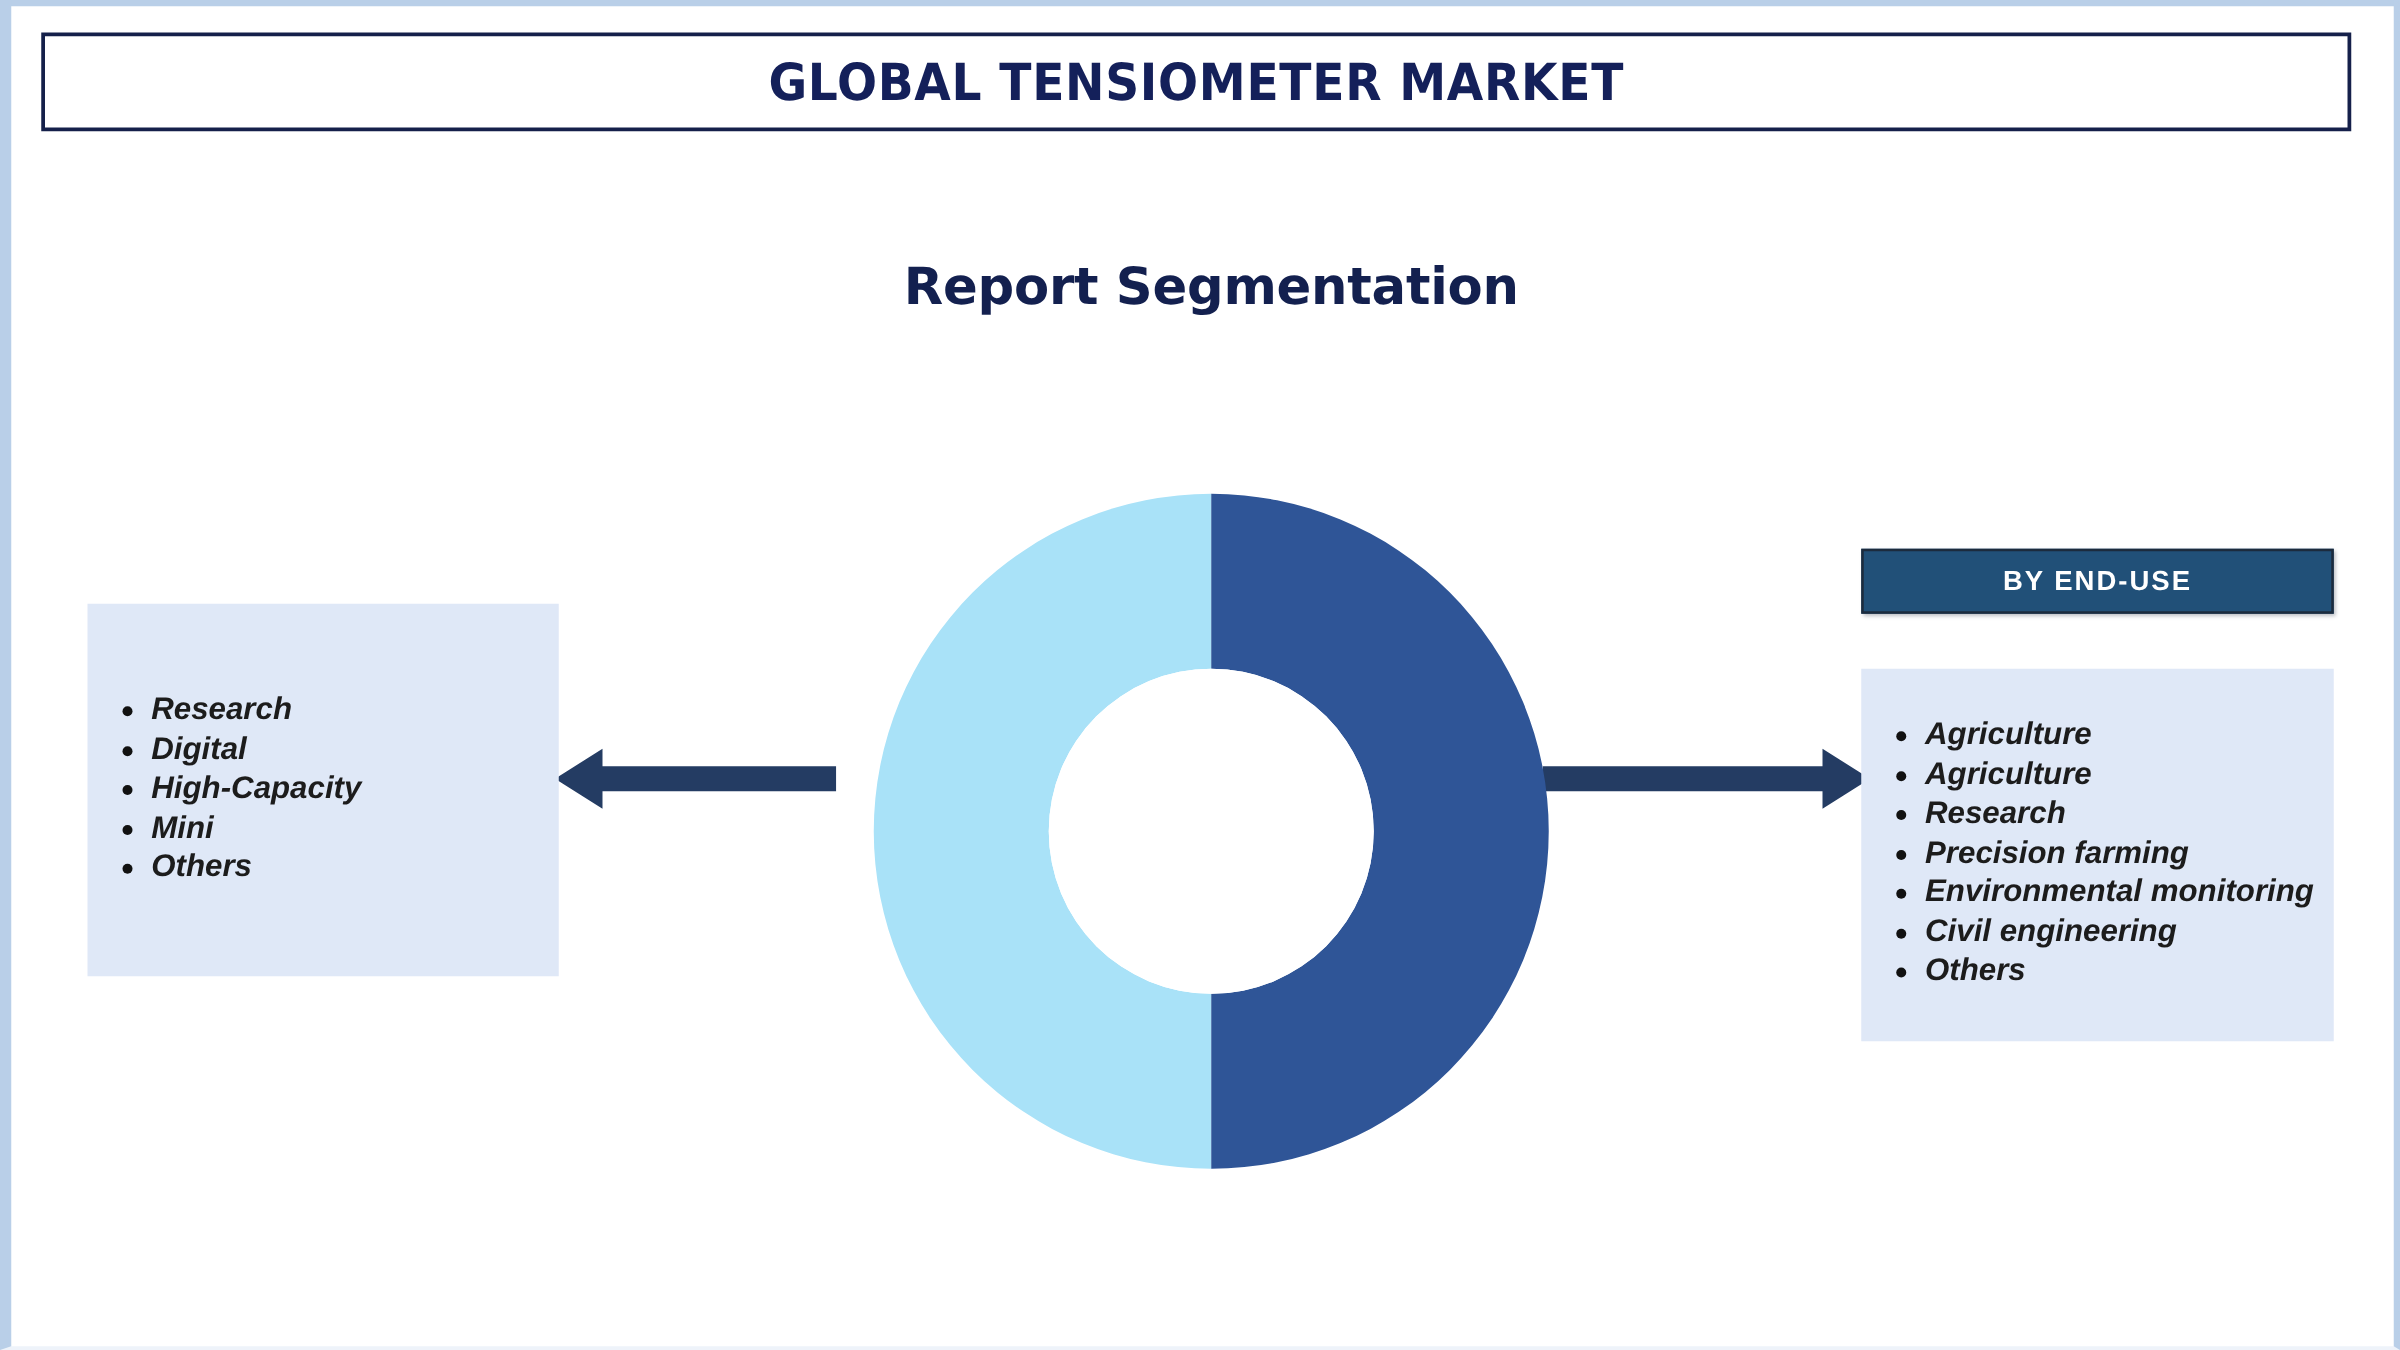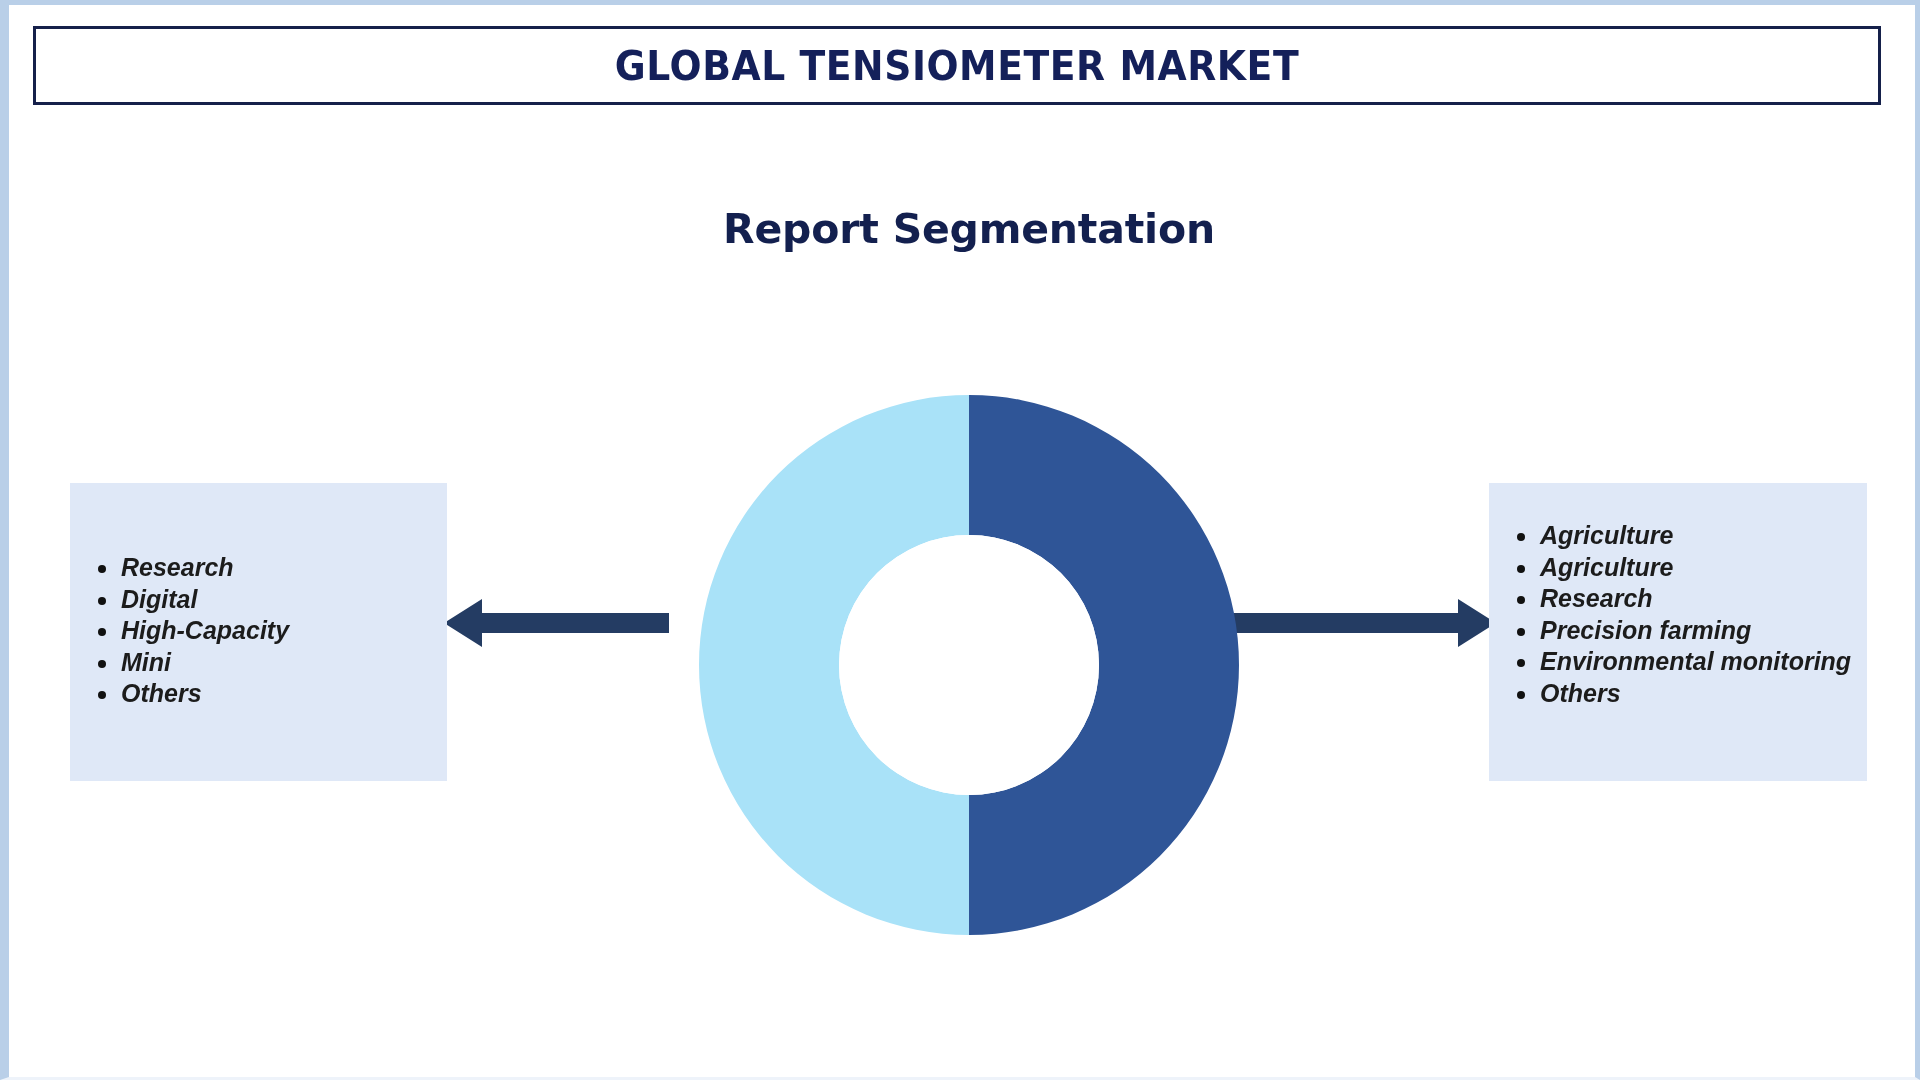--- a/index.html
+++ b/index.html
@@ -189,25 +189,29 @@
         <li>Research</li>
         <li>Digital</li>
         <li>High-Capacity</li>
         <li>Mini</li>
         <li>Others</li>
       </ul>
     </div>
   </div>
 
   <div id="panel-right" class="panel">
+    <div class="panel-header">
+      <span class="panel-header-label">BY END-USE</span>
+    </div>
     <div class="panel-body">
       <ul id="list-enduse" class="panel-list">
         <li>Agriculture</li>
         <li>Agriculture</li>
         <li>Research</li>
         <li>Precision farming</li>
         <li>Environmental monitoring</li>
+        <li>Civil engineering</li>
         <li>Others</li>
       </ul>
     </div>
   </div>
 
 </div>
 
 </body></html>

